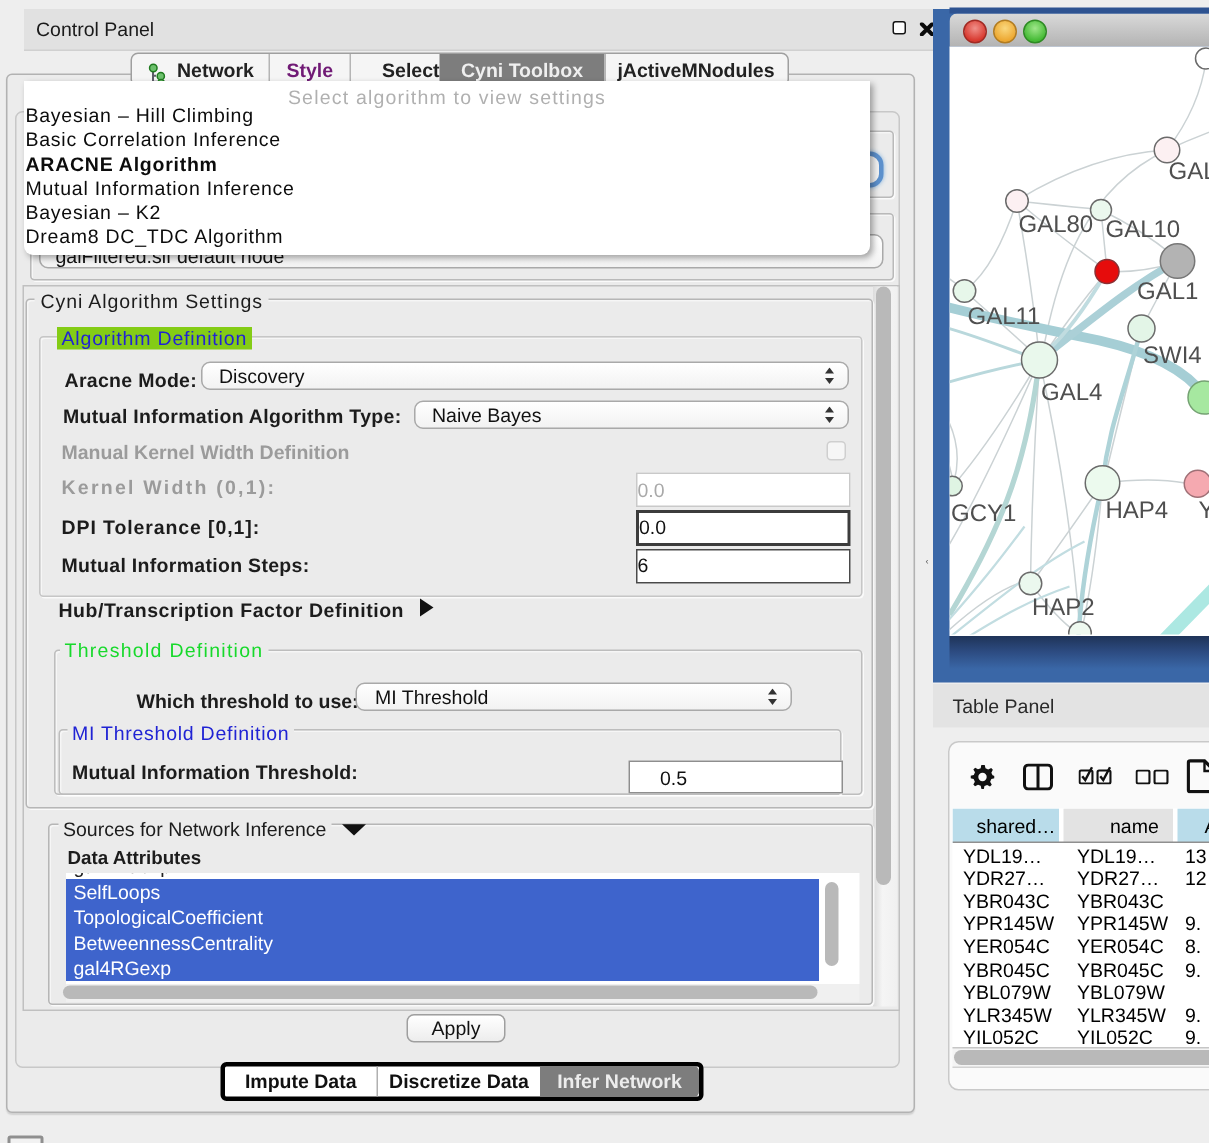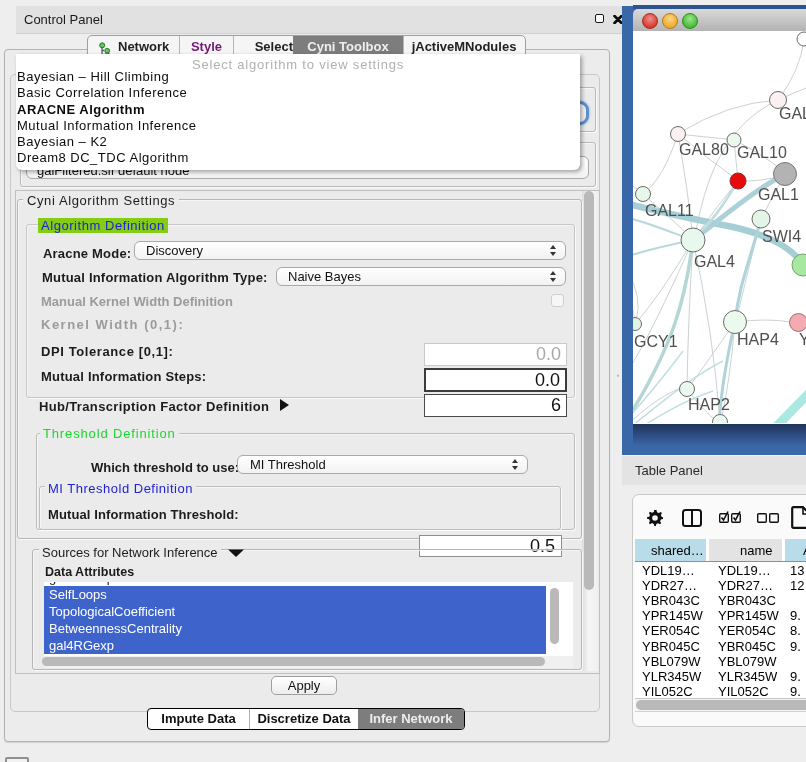--- a/index.html
+++ b/index.html
@@ -2,21 +2,21 @@
 <html><head>
 <meta charset="utf-8">
 <style>
   html,body{margin:0;padding:0;}
   body{width:806px;height:762px;background:#eeeeee;font-family:"Liberation Sans",sans-serif;position:relative;overflow:hidden;}
   .abs{position:absolute;}
   .b{font-weight:bold;}
   .lbl{font-size:13px;font-weight:bold;color:#1c1c1c;letter-spacing:0.2px;}
   .dis{color:#9b9b9b;}
   .grp{position:absolute;border:1px solid #b9b9b9;border-radius:3px;box-shadow:1px 1px 0 rgba(255,255,255,0.75), inset 1px 1px 0 rgba(255,255,255,0.55);}
-  .fld{position:absolute;background:#fff;text-align:right;font-size:18px;color:#111;margin-top:28px;}
+  .fld{position:absolute;background:#fff;text-align:left;font-size:13px;color:#111;}
   .combo{position:absolute;background:linear-gradient(#ffffff,#f2f2f2);border:1px solid #a9a9a9;border-radius:6px;font-size:13px;color:#111;}
 </style>
 </head>
 <body>
 
 <div class="abs" style="left:16px;top:6px;width:618px;height:27px;background:#e1e1e1;border-bottom:1px solid #d0d0d0;">
   <div class="abs" style="left:8px;top:0;height:27px;line-height:27px;font-size:13px;color:#1a1a1a;">Control Panel</div>
   <div class="abs" style="left:579px;top:8px;width:7px;height:7px;border:1.8px solid #161616;border-radius:2px;background:#fdfdfd;"></div>
   <svg class="abs" style="left:597px;top:9px;" width="10" height="9" viewBox="0 0 10 9">
       <path d="M1.5 1 L8.5 8 M8.5 1 L1.5 8" stroke="#0a0a0a" stroke-width="2.6" stroke-linecap="round"></path>
@@ -143,21 +143,21 @@
 BetweennessCentrality
 gal4RGexp</div>
   <div class="abs" style="left:506px;top:6px;width:9px;height:56px;background:#b9b9b9;border-radius:4.5px;"></div>
 </div>
 
 <div class="abs" style="left:44px;top:656px;width:529px;height:12px;background:#f0f0f0;"></div>
 <div class="abs" style="left:42px;top:657px;width:503px;height:9px;background:#b9b9b9;border-radius:4.5px;"></div>
 
 <div class="abs" style="left:271px;top:676px;width:66px;height:19px;background:linear-gradient(#ffffff,#ededed);border:1px solid #9f9f9f;border-radius:5px;box-sizing:border-box;text-align:center;line-height:17px;font-size:13px;color:#111;">Apply</div>
 
-<div class="abs" style="left:147px;top:708px;width:316px;height:20px;background:#ffffff;border:1px solid #000000;border-radius:4px;text-decoration:underline;">
+<div class="abs" style="left:147px;top:708px;width:316px;height:20px;background:#ffffff;border:3px solid #000000;border-radius:4px;text-decoration:underline;">
   <div class="abs" style="left:101px;top:0;width:1px;height:20px;background:#b0b0b0;"></div>
   <div class="abs" style="left:210px;top:0;width:106px;height:20px;background:#7d7d7d;border-radius:0 3px 3px 0;"></div>
   <div class="abs" style="left:0;top:0;width:101px;height:20px;line-height:20px;text-align:center;font-size:13px;font-weight:bold;color:#111;">Impute Data</div>
   <div class="abs" style="left:102px;top:0;width:108px;height:20px;line-height:20px;text-align:center;font-size:13px;font-weight:bold;color:#111;">Discretize Data</div>
   <div class="abs" style="left:210px;top:0;width:106px;height:20px;line-height:20px;text-align:center;font-size:13px;font-weight:bold;color:#ededed;">Infer Network</div>
 </div>
 
 <div class="abs" style="left:5px;top:756.5px;width:20px;height:10px;border:2px solid #8f8f8f;border-radius:2px;background:#f2f2f2;"></div>
 
 <div class="abs" style="left:617px;top:373px;width:4px;height:5px;color:#555;font-size:6px;line-height:5px;">‹</div>

